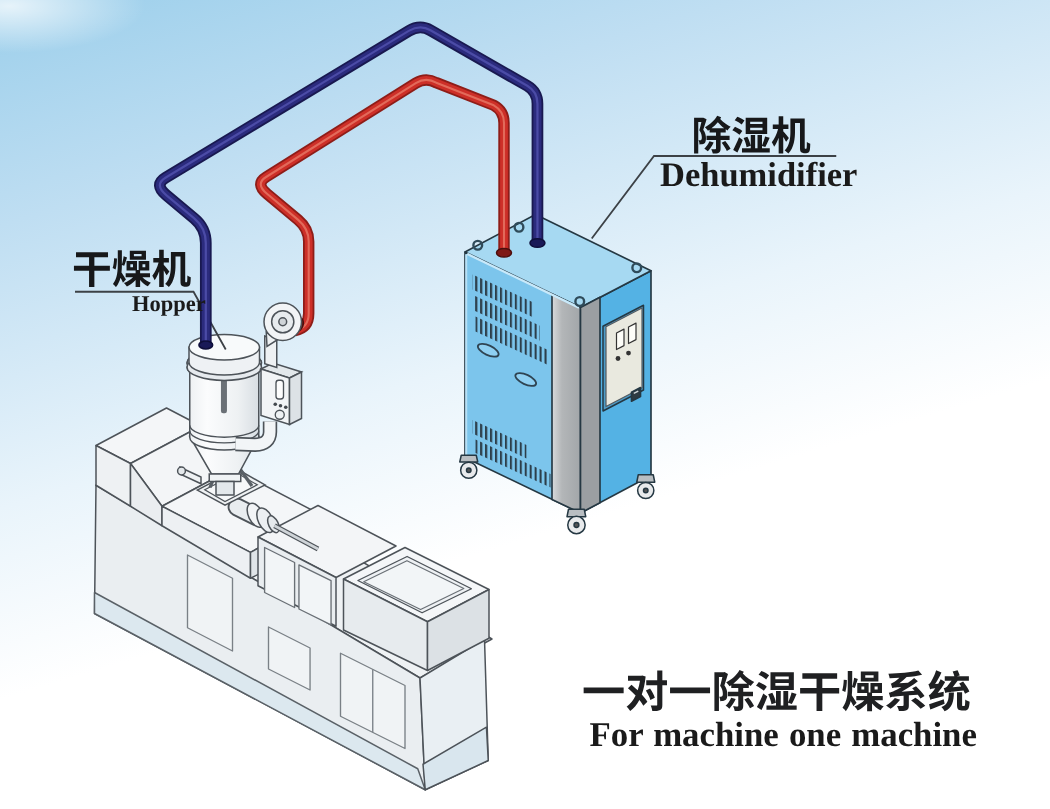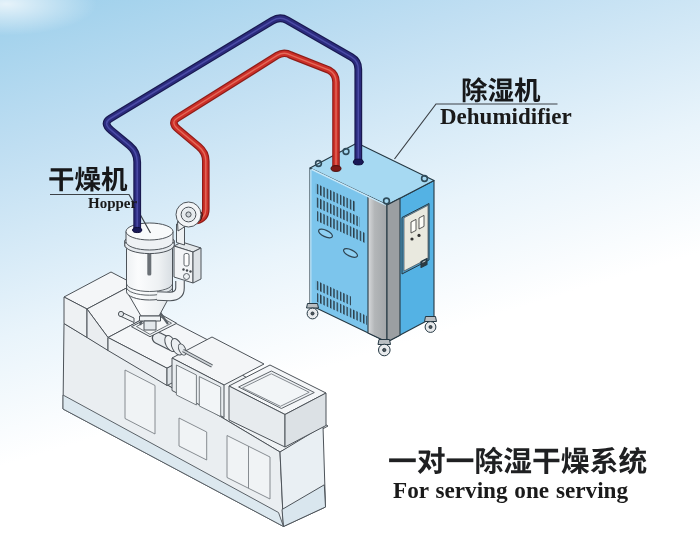--- a/index.html
+++ b/index.html
@@ -276,14 +276,14 @@
         <use href="#g-xi" transform="translate(589.6 471.5) scale(0.02880 -0.02880)"></use>
         <use href="#g-tong" transform="translate(618.4 471.5) scale(0.02880 -0.02880)"></use>
   </g>
 </svg>
 
 <div class="t zh-bind" id="hopper-zh">干燥机</div>
 <div class="t en" id="hopper-en">Hopper</div>
 <div class="t zh-bind" id="dehu-zh">除湿机</div>
 <div class="t en" id="dehu-en">Dehumidifier</div>
 <div class="t zh-bind" id="caption-zh">一对一除湿干燥系统</div>
-<div class="t en" id="caption-en">For serving one serving</div>
+<div class="t en" id="caption-en">For machine one machine</div>
 </div>
 
 </body></html>

